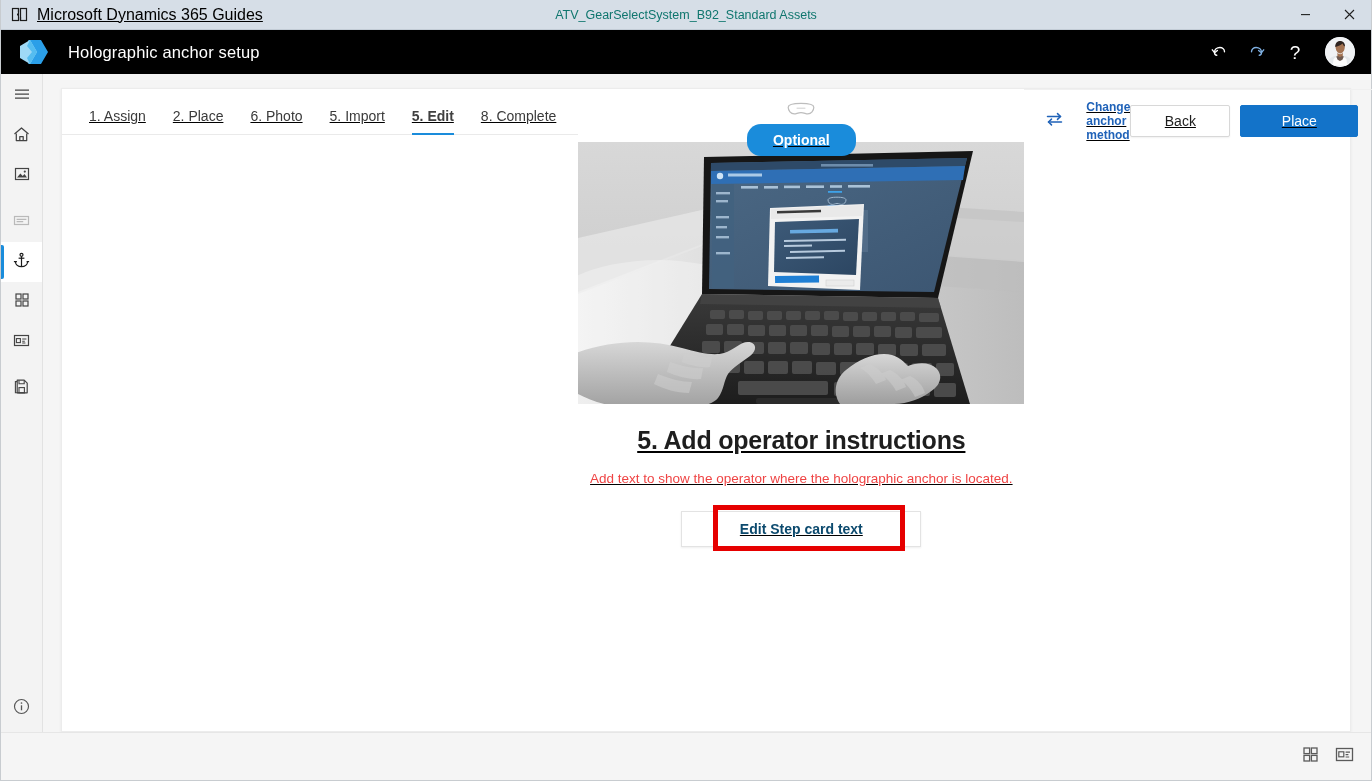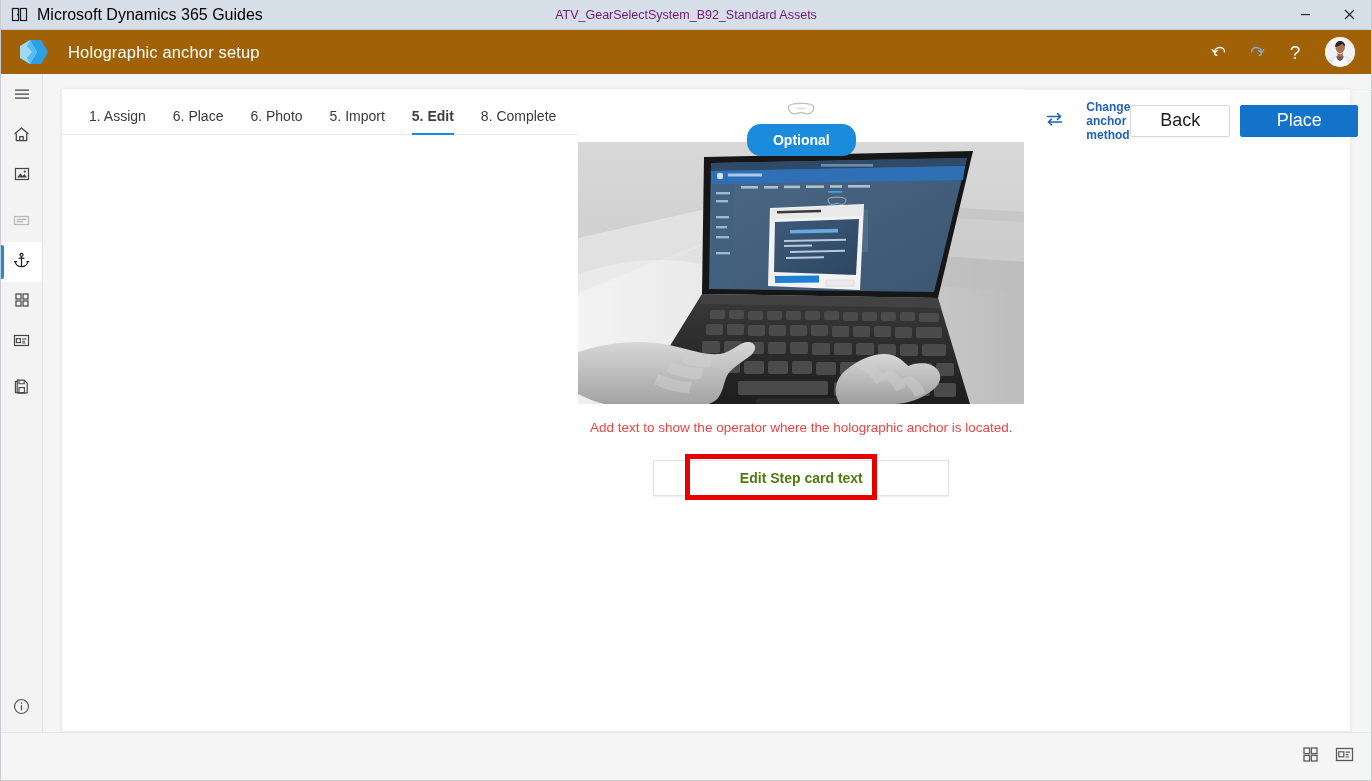--- a/index.html
+++ b/index.html
@@ -9,57 +9,57 @@
     background: #ffffff;
     overflow: hidden;
   }
 
   .app {
     position: relative;
     width: 1372px; height: 781px;
     background: #ffffff;
     border: 1px solid #c8ccd0;
     border-top: none;
-    display: flex; flex-direction: column;
+    display: flex; flex-direction: column; text-decoration: underline;
   }
 
   
   .titlebar {
     height: 30px; min-height: 30px;
     background: #d6dee7;
     display: flex; align-items: center;
     position: relative;
     border-bottom: 1px solid #c2cbd5;
   }
   .titlebar-left {
     display: flex; align-items: center; gap: 9px;
     padding-left: 10px;
     z-index: 2;
   }
   .app-icon { width: 17px; height: 17px; display:block; }
   .titlebar-doc {
     position: absolute; left: 0; right: 0;
     text-align: center;
-    font-size: 12.5px; color: #701a75;
+    font-size: 12.5px; color: #0f766e;
     pointer-events: none;
   }
   .winbtns {
     margin-left: auto; display: flex; height: 30px; z-index: 2;
   }
   .winbtn {
     width: 44px; height: 30px;
     display: flex; align-items: center; justify-content: center;
     color: #202020;
   }
   .winbtn svg { display: block; }
 
   
   .header {
     height: 44px; min-height: 44px;
-    background: #a16207;
+    background: #000000;
     display: flex; align-items: center;
     padding: 0 14px 0 16px;
     color: #fff;
   }
   .brand-logo { width: 34px; height: 30px; flex: 0 0 auto; }
   .header-title {
     font-size: 16.5px; font-weight: 400; letter-spacing: .15px;
     margin-left: 17px;
   }
   .header-actions {
@@ -174,25 +174,25 @@
     font-size: 25px; font-weight: bold; color: #1e1e1e;
     margin-top: 22px; letter-spacing: -.2px;
   }
   .stage-sub {
     font-size: 13.5px; color: #ef4444;
     margin-top: 16px;
   }
 
   .edit-btn-wrap { position: relative; margin-top: 25px; }
   .edit-btn {
-    width: 296px; height: 36px;
+    width: 240px; height: 36px;
     background: #ffffff;
     border: 1px solid #e3e3e3;
     box-shadow: 0 1px 2px rgba(0,0,0,.07);
-    font-size: 14px; font-weight: bold; color: #4d7c0f;
+    font-size: 14px; font-weight: bold; color: #0c4a6e;
     display: flex; align-items: center; justify-content: center;
     cursor: pointer;
     font-family: "Liberation Sans", sans-serif;
   }
   .red-box {
     position: absolute;
     left: 32px; top: -6px;
     width: 192px; height: 46px;
     border: 5px solid #e60000;
     pointer-events: none;
@@ -206,21 +206,21 @@
     padding: 0 20px 0 22px;
   }
   .link-change {
     display: flex; align-items: center; gap: 23px;
     color: #1f62b8; font-size: 12px; font-weight: bold;
     cursor: pointer;
   }
   .footer-btns { margin-left: auto; display: flex; gap: 10px; }
   .btn {
     height: 32px; min-width: 100px;
-    font-size: 18px; border-radius: 2px;
+    font-size: 14px; border-radius: 2px;
     display: flex; align-items: center; justify-content: center;
     cursor: pointer;
     font-family: "Liberation Sans", sans-serif;
     text-align: right;
   }
   .btn-secondary {
     background: #fff; border: 1px solid #d8d8d8; color: #1d1d1d;
     box-shadow: 0 1px 2px rgba(0,0,0,.06);
   }
   .btn-primary {
@@ -414,21 +414,21 @@
           </svg>
         </span>
       </div>
     </div>
 
     <div class="canvas">
       <div class="card">
 
         <div class="tabs">
           <div class="tab">1. Assign</div>
-          <div class="tab">6. Place</div>
+          <div class="tab">2. Place</div>
           <div class="tab">6. Photo</div>
           <div class="tab">5. Import</div>
           <div class="tab active">5. Edit</div>
           <div class="tab">8. Complete</div>
         </div>
 
         <div class="stage">
 
           <span class="headset-icon">
             <svg width="30" height="16" viewBox="0 0 30 16" fill="none">
@@ -606,20 +606,21 @@
                        C 340 220, 352 220, 358 226 C 366 234, 362 244, 352 250
                        C 344 256, 330 262, 316 262 L 262 262 C 254 250, 258 236, 268 228 Z" fill="url(#skin)"></path>
               <g fill="#cfcfcf" opacity=".5">
                 <path d="M292 222 c8 4 14 10 16 16 l-10 4 c-4 -7 -10 -13 -16 -16z"></path>
                 <path d="M312 228 c8 4 14 10 16 17 l-10 4 c-4 -8 -10 -14 -16 -17z"></path>
                 <path d="M332 234 c8 4 13 10 15 17 l-10 4 c-4 -8 -9 -14 -15 -17z"></path>
               </g>
             </svg>
           </div>
 
+          <div class="stage-title">5. Add operator instructions</div>
           <div class="stage-sub">Add text to show the operator where the holographic anchor is located.</div>
 
           <div class="edit-btn-wrap">
             <div class="edit-btn">Edit Step card text</div>
             <div class="red-box"></div>
           </div>
         </div>
 
         <div class="card-footer">
           <div class="link-change">

